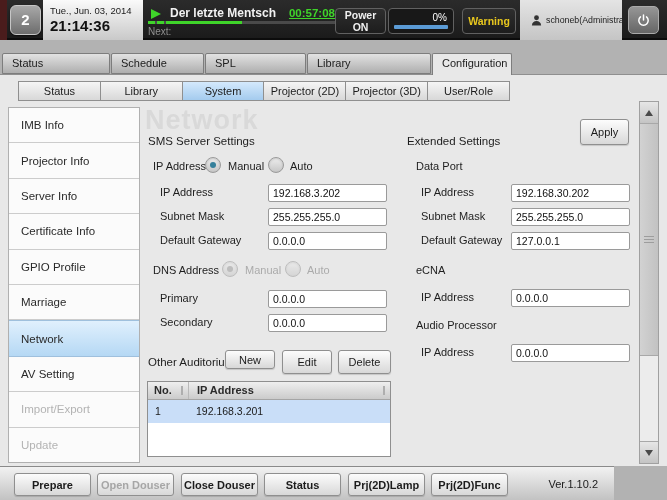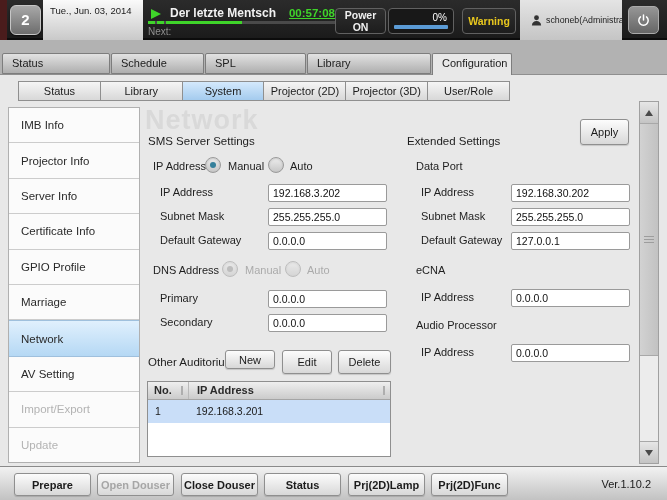--- a/index.html
+++ b/index.html
@@ -131,35 +131,36 @@
   .sb-thumb { height:232px; background:linear-gradient(90deg,#d2d2d2,#c2c2c2); border-bottom:1px solid #a8a8a8;
               display:flex; align-items:center; justify-content:center; cursor:grab; flex:none; }
   .sb-track { flex:1; background:#ececec; }
   .tri-up { width:0; height:0; border-left:4px solid transparent; border-right:4px solid transparent;
             border-bottom:6px solid #4a4a4a; }
   .tri-down { width:0; height:0; border-left:4px solid transparent; border-right:4px solid transparent;
               border-top:6px solid #4a4a4a; }
   .grip-lines { width:10px; height:1px; background:#9d9d9d; box-shadow:0 -3px 0 #9d9d9d, 0 3px 0 #9d9d9d; }
 
   
-  .footer { position:absolute; left:0; top:466px; width:667px; height:34px;
+  .footer { position:absolute; left:0; top:466px; width:614px; height:34px;
             background:linear-gradient(#f2f2f2,#c2c2c2); border-top:1px solid #8a8a8a; z-index:2; }
   .foot-btn { top:6px; height:23px; width:77px; font-weight:bold; }
   .version { position:absolute; right:16px; top:11px; font-size:11px; color:#1a1a1a; }
 </style>
 </head>
 <body>
 
 <div class="app">
 
   <header class="topbar">
     <div class="edge-strip"></div>
     <div class="screen-num">2</div>
     <div class="datetime">
       <div class="dt-date">Tue., Jun. 03, 2014</div>
+      <div class="dt-time">21:14:36</div>
     </div>
 
     <span class="play-icon"></span>
     <span class="np-title">Der letzte Mentsch</span>
     <span class="np-timer">00:57:08</span>
     <div class="np-bar">
       <div class="np-fill" style="width: 50%;"></div>
     </div>
     <span class="np-next">Next:</span>
 

